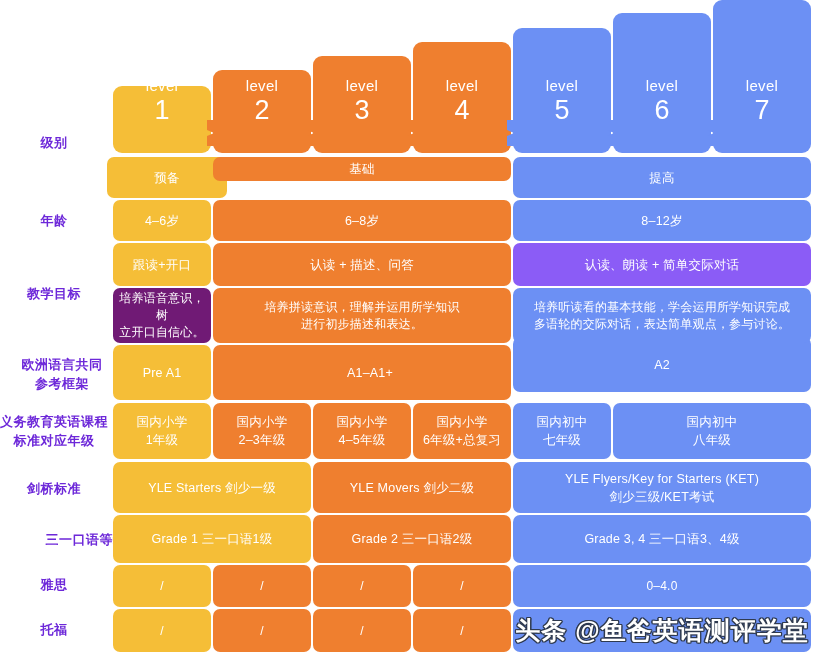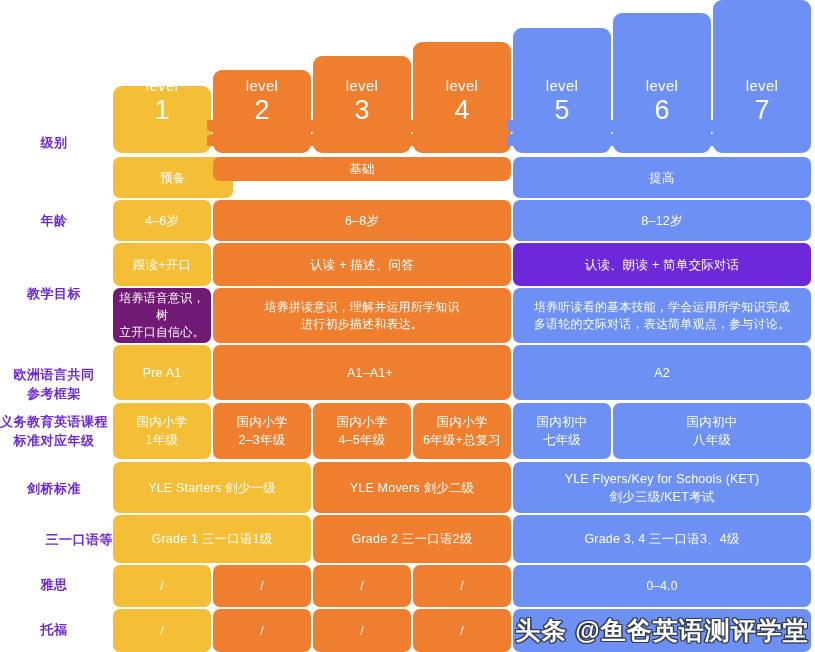--- a/index.html
+++ b/index.html
@@ -90,21 +90,21 @@
 <div id="chart">
     <div class="rowlabel" style="top: 133px;">
       <div>级别</div>
     </div>
     <div class="rowlabel" style="top: 211px;">
       <div>年龄</div>
     </div>
     <div class="rowlabel" style="top: 284px;">
       <div>教学目标</div>
     </div>
-    <div class="rowlabel" style="top: 365px;">
+    <div class="rowlabel" style="top: 355px; padding-left: 8px;">
       <div>欧洲语言共同</div>
       <div>参考框架</div>
     </div>
     <div class="rowlabel" style="top: 412px;">
       <div>义务教育英语课程</div>
       <div>标准对应年级</div>
     </div>
     <div class="rowlabel" style="top: 479px;">
       <div>剑桥标准</div>
     </div>
@@ -170,21 +170,21 @@
     </div>
     <div class="notch" style="left: 707px; top: 120px;"><svg width="9" height="26" viewBox="0 0 9 26">
         <path d="M0 0 L0 10 L7 13 L0 16 L0 26 L9 26 L9 0 Z" fill="#6C90F4"></path>
       </svg></div>
     <div class="lvl" style="left: 713px; top: 0px; width: 98px; height: 153px; background: rgb(108, 144, 244);">
       <div class="w">
         <div class="t1">level</div>
         <div class="t2">7</div>
       </div>
     </div>
-    <div class="cell" style="left: 113px; top: 157px; width: 120px; height: 41px; background: rgb(245, 190, 55);">
+    <div class="cell" style="left: 107px; top: 157px; width: 120px; height: 41px; background: rgb(245, 190, 55);">
       <span>预备</span>
     </div>
     <div class="cell" style="left: 213px; top: 157px; width: 298px; height: 24px; background: rgb(239, 127, 47);">
       <span>基础</span>
     </div>
     <div class="cell" style="left: 513px; top: 157px; width: 298px; height: 41px; background: rgb(108, 144, 244);">
       <span>提高</span>
     </div>
     <div class="cell" style="left: 113px; top: 200px; width: 98px; height: 41px; background: rgb(245, 190, 55);">
       <span>4–6岁</span>
@@ -194,30 +194,30 @@
     </div>
     <div class="cell" style="left: 513px; top: 200px; width: 298px; height: 41px; background: rgb(108, 144, 244);">
       <span>8–12岁</span>
     </div>
     <div class="cell" style="left: 113px; top: 243px; width: 98px; height: 43px; background: rgb(245, 190, 55);">
       <span>跟读+开口</span>
     </div>
     <div class="cell" style="left: 213px; top: 243px; width: 298px; height: 43px; background: rgb(239, 127, 47);">
       <span>认读 + 描述、问答</span>
     </div>
-    <div class="cell" style="left: 513px; top: 243px; width: 298px; height: 43px; background: #6d28d9;">
+    <div class="cell" style="left: 513px; top: 243px; width: 298px; height: 43px; background: #8b5cf6;">
       <span>认读、朗读 + 简单交际对话</span>
     </div>
     <div class="cell" style="left: 113px; top: 345px; width: 98px; height: 55px; background: rgb(245, 190, 55);">
       <span>Pre A1</span>
     </div>
     <div class="cell" style="left: 213px; top: 345px; width: 298px; height: 55px; background: rgb(239, 127, 47); padding-left: 20px;">
       <span>A1–A1+</span>
     </div>
-    <div class="cell" style="left: 513px; top: 345px; width: 298px; height: 55px; background: rgb(108, 144, 244);">
+    <div class="cell" style="left: 513px; top: 337px; width: 298px; height: 55px; background: rgb(108, 144, 244);">
       <span>A2</span>
     </div>
     <div class="cell" style="left: 113px; top: 515px; width: 198px; height: 48px; background: rgb(245, 190, 55);">
       <span>Grade 1 三一口语1级</span>
     </div>
     <div class="cell" style="left: 313px; top: 515px; width: 198px; height: 48px; background: rgb(239, 127, 47);">
       <span>Grade 2 三一口语2级</span>
     </div>
     <div class="cell" style="left: 513px; top: 515px; width: 298px; height: 48px; background: rgb(108, 144, 244);">
       <span>Grade 3, 4 三一口语3、4级</span>
@@ -290,17 +290,17 @@
     </div>
     <div class="cell " style="left: 113px; top: 462px; width: 198px; height: 51px; background: rgb(245, 190, 55); flex-direction: column;">
       <span>YLE Starters 剑少一级</span>
       <span></span>
     </div>
     <div class="cell " style="left: 313px; top: 462px; width: 198px; height: 51px; background: rgb(239, 127, 47); flex-direction: column;">
       <span>YLE Movers 剑少二级</span>
       <span></span>
     </div>
     <div class="cell " style="left: 513px; top: 462px; width: 298px; height: 51px; background: rgb(108, 144, 244); flex-direction: column;">
-      <span>YLE Flyers/Key for Schools (KET)</span>
+      <span>YLE Flyers/Key for Starters (KET)</span>
       <span>剑少三级/KET考试</span>
     </div>
     <div class="wm" style="left: 513px; top: 609px; width: 298px; height: 43px;">头条 @鱼爸英语测评学堂</div>
   </div>
 
 </body></html>

